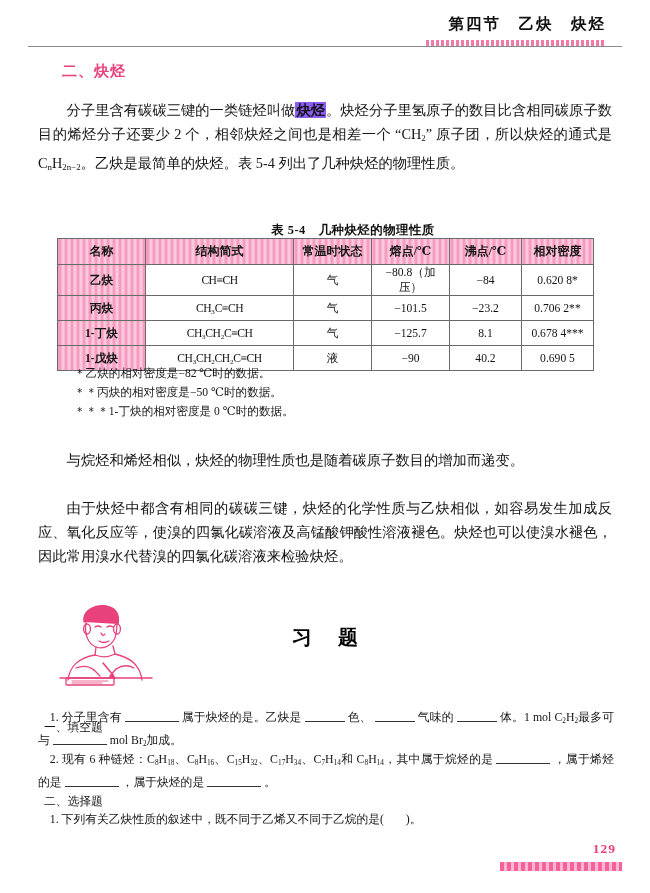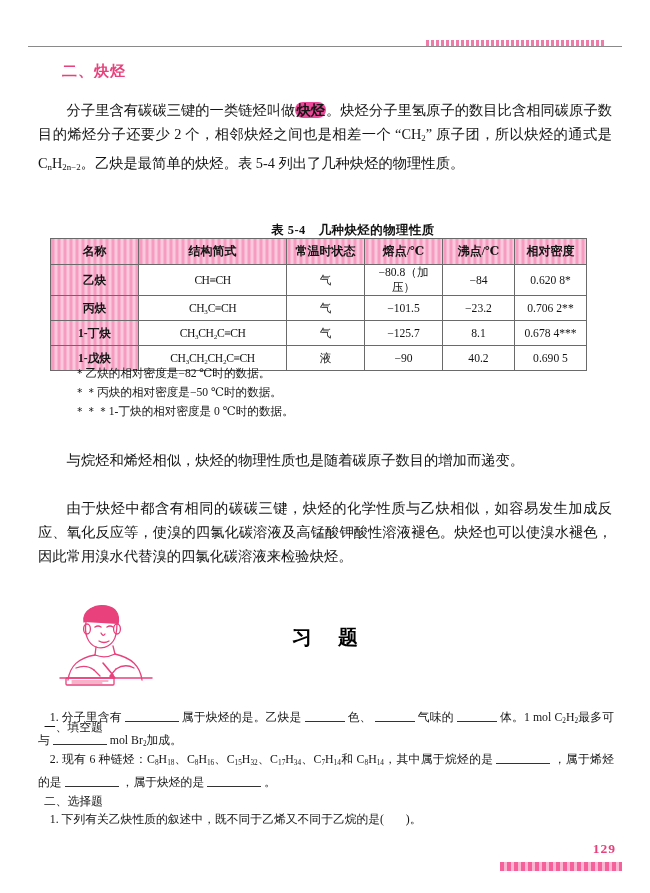--- a/index.html
+++ b/index.html
@@ -77,24 +77,23 @@
     left: 38px;
     width: 574px;
     font-size: 14.3px;
     line-height: 24.2px;
     text-align: justify;
     text-justify: inter-ideograph;
     color: #141414;
   }
   .para { text-indent: 2em; margin: 0; }
   .hl {
-    background: #ec4899;
+    background: #8b5cf6;
     font-weight: bold;
     padding: 0 1px;
-    border-radius: 8px;
   }
   sub { font-size: 0.62em; vertical-align: -0.28em; }
 
   #para1 { top: 98px; }
   #para2 { top: 448px; }
   #para3 { top: 496px; }
 
   
   .table-caption {
     position: absolute;
@@ -103,21 +102,21 @@
     width: 650px;
     text-align: center;
     font-size: 12.4px;
     font-weight: bold;
     color: #111;
     letter-spacing: 0.5px;
     padding-left: 28px;
   }
   .ptable {
     position: absolute;
-    left: 50px;
+    left: 57px;
     top: 238px;
     width: 536px;
     border-collapse: collapse;
     table-layout: fixed;
     font-size: 11.6px;
   }
   .ptable th, .ptable td {
     border: 1px solid #6a6a6a;
     text-align: center;
     height: 24px;
@@ -229,20 +228,21 @@
     color: #e8417c;
     letter-spacing: 1px;
   }
 </style>
 </head>
 <body>
 
 <div class="page">
 
   <div class="runhead">
+    <div class="runhead-title">第四节　乙炔　炔烃</div>
     <div class="runhead-dashbar"></div>
     <div class="runhead-rule"></div>
   </div>
 
   <div class="sec-heading">二、炔烃</div>
 
   <p class="body-block para" id="para1"><span>分子里含有碳碳三键的一类链烃叫做</span><span class="hl">炔烃</span><span>。炔烃分子里氢原子的数目比含相同碳原子数目的烯烃分子还要少 2 个，相邻炔烃之间也是相差一个 “CH</span><sub>2</sub><span>” 原子团，所以炔烃的通式是 C</span><sub>n</sub><span>H</span><sub>2n−2</sub><span>。乙炔是最简单的炔烃。表 5-4 列出了几种炔烃的物理性质。</span></p>
 
   <div class="table-caption">表 5-4　几种炔烃的物理性质</div>
   <table class="ptable">

